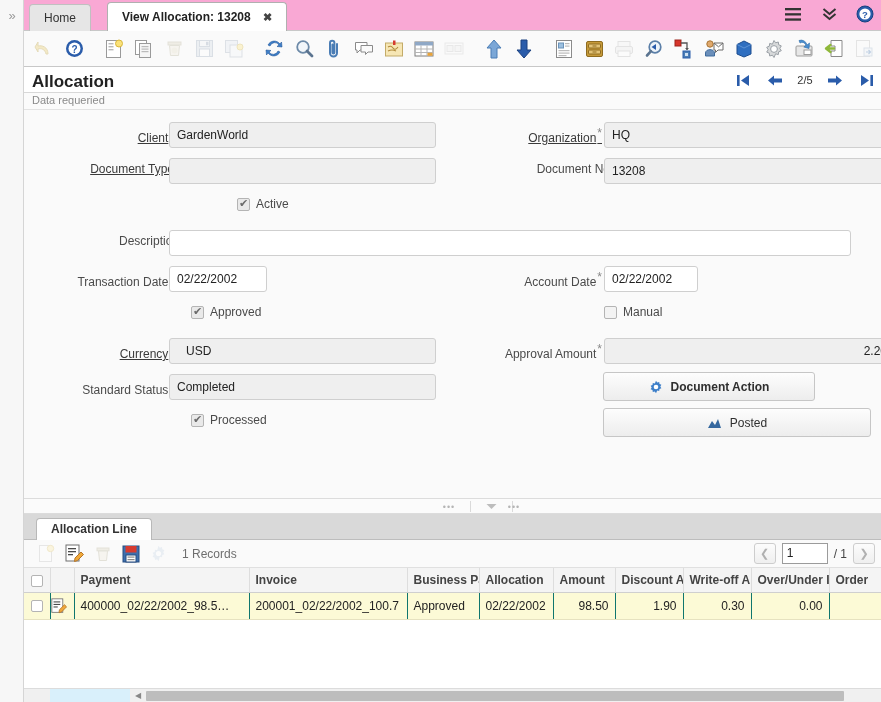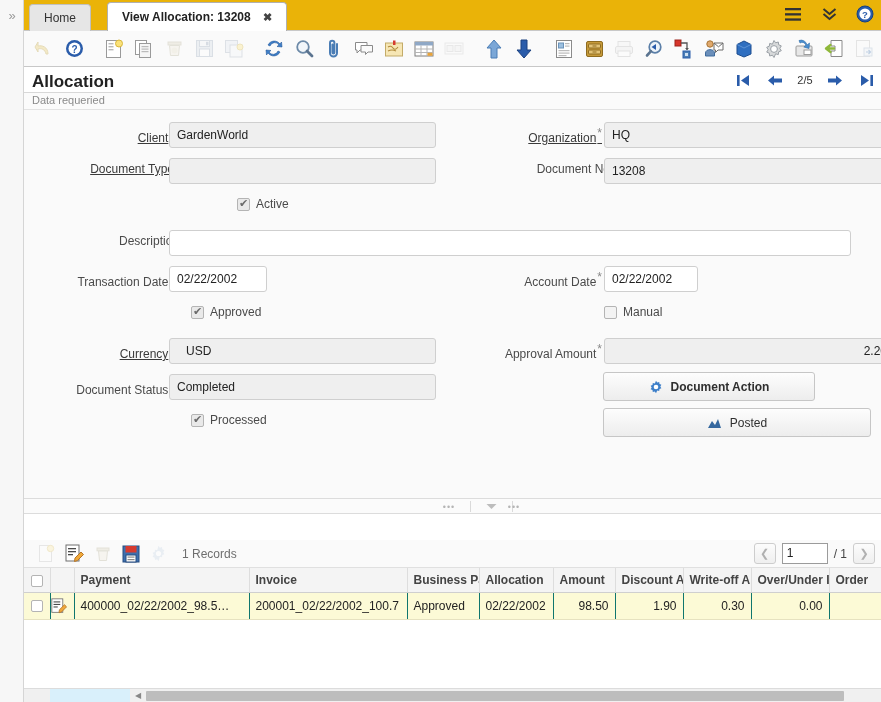--- a/index.html
+++ b/index.html
@@ -21,21 +21,21 @@
   }
   .sidebar-expander {
     position: absolute; left: 4px; top: 8px;
     width: 16px; height: 16px; line-height: 16px; text-align: center;
     color: #9a9a9a; font-size: 13px; cursor: pointer; user-select: none;
   }
 
   
   .tabbar {
     position: absolute; left: 24px; top: 0; right: 0; height: 31px;
-    background: #eab308; border-bottom: 1px solid #c8c8c8;
+    background: #f9a8d4; border-bottom: 1px solid #c8c8c8;
   }
   .tab {
     position: absolute; top: 4px; height: 27px; line-height: 26px;
     padding: 0 14px; font-size: 12px; color: #333;
     background: #e6e6e6;
     border: 1px solid #c0c0c0; border-bottom: none;
     border-radius: 4px 4px 0 0;
     cursor: pointer; white-space: nowrap;
   }
   .tab.home { left: 5px; }
@@ -563,21 +563,21 @@
     </div>
     <div class="frow" style="left:435px; top:228px; width:446px;">
       <div class="flabel" style="right:303px;">
         <span>Approval Amount</span><span class="req">*</span>
       </div>
       <div class="fval num" style="left:145px; width:291px;">2.20</div>
     </div>
 
     <div class="frow" style="left:0; top:264px; width:435px;">
       <div class="flabel" style="right:285px;">
-        <span>Document Status</span><span class="req">*</span>
+        <span>Standard Status</span><span class="req">*</span>
       </div>
       <div class="fval" style="left:145px; width:267px;">Completed</div>
     </div>
     <div class="actionbtn" style="left:579px; top:262px; width:212px;font-weight:bold;">
       <span>
         <svg width="14" height="14" viewBox="0 0 14 14">
             <path d="M7 .8 l1.2 1.7 2 -.6 .3 2 1.9 .8 -1.1 1.8 1.1 1.8 -1.9 .8 -.3 2 -2 -.6 L7 13.2 5.8 11.5 3.8 12.1 3.5 10.1 1.6 9.3 2.7 7.5 1.6 5.7 3.5 4.9 3.8 2.9 5.8 3.5 Z" fill="#3d7fc9"></path>
             <circle cx="7" cy="7" r="2.3" fill="#fff"></circle>
           </svg>
       </span>
@@ -606,20 +606,23 @@
     <div class="sp-ctrl" style="left:447px;">
       <svg width="11" height="7" viewBox="0 0 11 7">
           <path d="M0.5 1 L10.5 1 L5.5 6 Z" fill="#bdbdbd"></path>
         </svg>
     </div>
     <div class="sp-sep" style="left:488px;"></div>
     <div class="sp-ctrl" style="left:470px;">•••</div>
   </div>
 
   <div class="detail">
+    <div class="dtabbar">
+      <div class="dtab">Allocation Line</div>
+    </div>
 
     <div class="gridtools">
       <div class="gt disabled">
         <svg width="17" height="19" viewBox="0 0 17 19">
             <rect x="1.5" y="1.5" width="12" height="16" fill="#fff" stroke="#c0c0c0"></rect>
             <circle cx="12.5" cy="4.5" r="3.2" fill="#fbe8a8" stroke="#dcc469"></circle>
           </svg>
       </div>
       <div class="gt">
         <svg width="19" height="19" viewBox="0 0 19 19">

